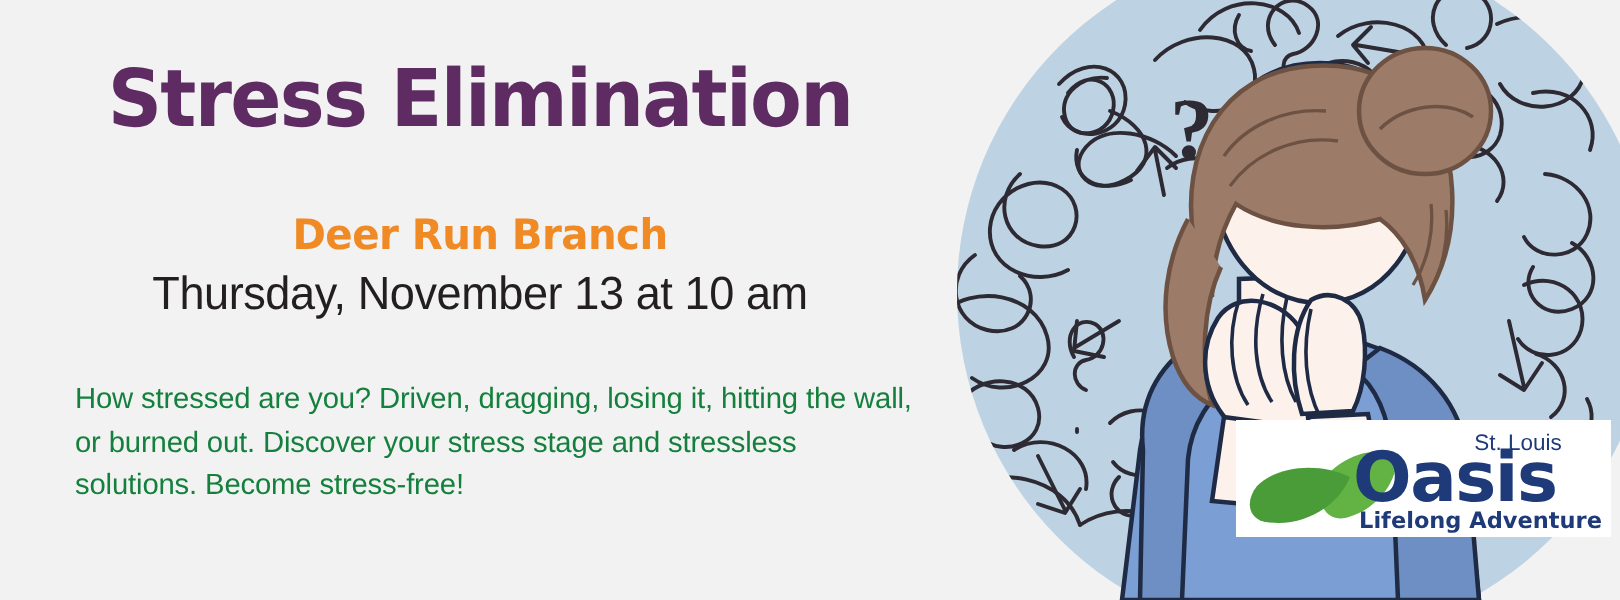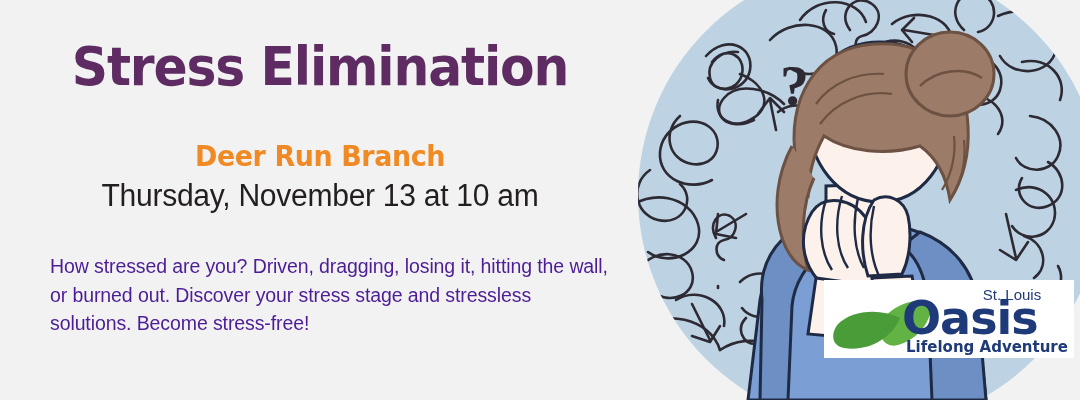--- a/index.html
+++ b/index.html
@@ -86,21 +86,21 @@
     transform: scaleX(0.97);
   }
   #description {
     position: absolute;
     left: 50px;
     top: 252px;
     width: 560px;
     font-family: "Liberation Sans", sans-serif;
     font-size: 19.5px;
     line-height: 1.47;
-    color: #4c1d95;
+    color: #15803d;
     letter-spacing: -0.1px;
   }
 
   
   #logo {
     position: absolute;
     left: 824px;
     top: 280px;
     width: 250px;
     height: 78px;

